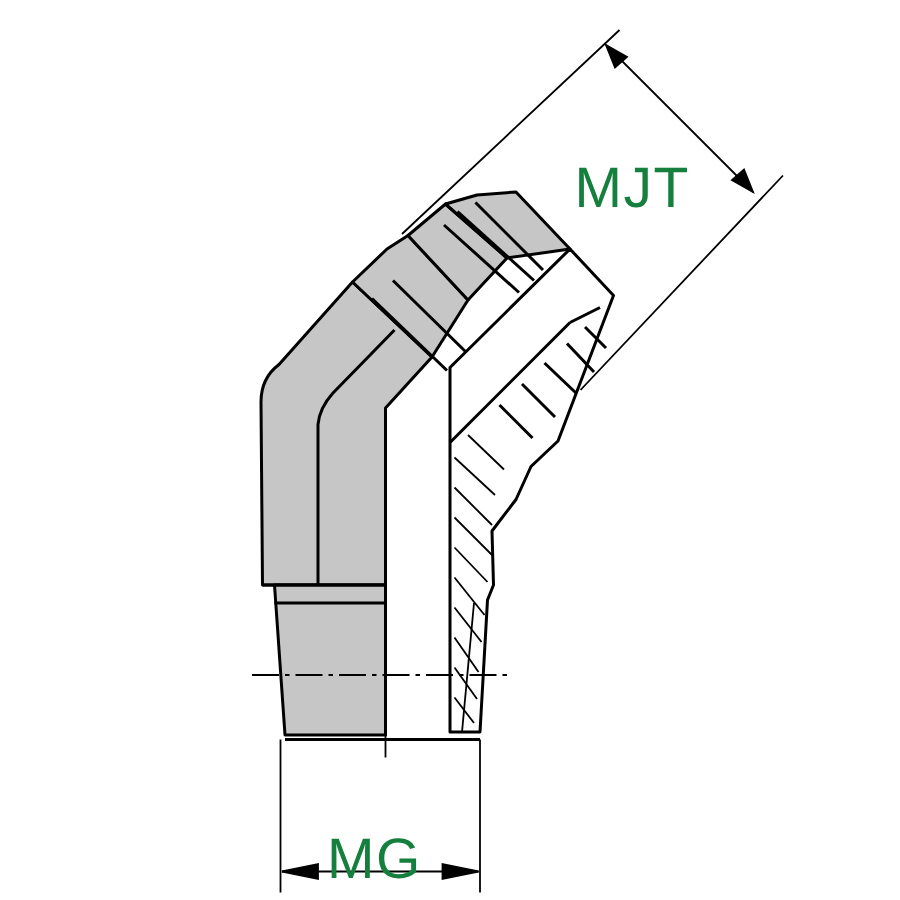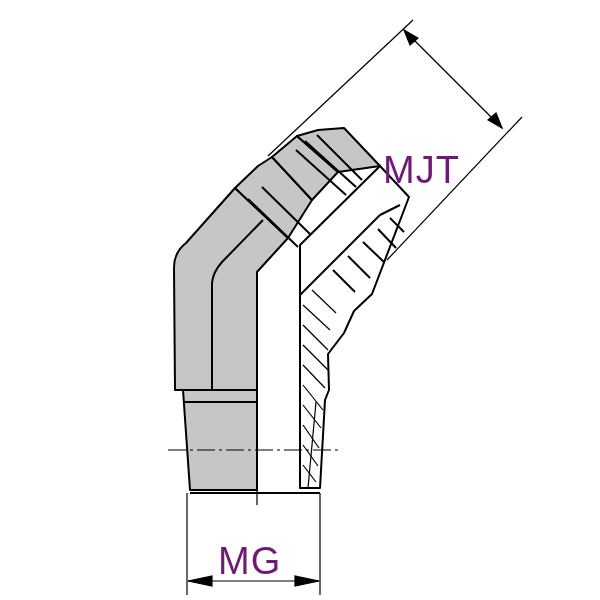--- a/index.html
+++ b/index.html
@@ -1,18 +1,18 @@
 <!DOCTYPE html>
 <html><head>
 <meta charset="utf-8">
 <style>
   html, body { margin:0; padding:0; background:#ffffff; }
   body { width:600px; height:600px; position:relative; overflow:hidden; font-family:"Liberation Sans", sans-serif; }
   svg { position:absolute; left:0; top:0; }
-  .lbl { position:absolute; font-family:"Liberation Sans", sans-serif; font-size:38px; color:#701a75; letter-spacing:1px;margin-top:44px; }
+  .lbl { position:absolute; font-family:"Liberation Sans", sans-serif; font-size:38px; color:#15803d; letter-spacing:1px; }
 </style>
 </head>
 <body>
 
 <svg width="600" height="600" viewBox="0 0 600 600">
 
   <g stroke="#000" stroke-width="1.2" fill="none">
     <line x1="268" y1="156" x2="413" y2="20"></line>
     <line x1="387" y1="260" x2="522" y2="117"></line>
     <line x1="404" y1="30" x2="502" y2="128"></line>
@@ -81,13 +81,13 @@
   <g stroke="#000" stroke-width="1.2" fill="none">
     <line x1="187" y1="493" x2="187" y2="595"></line>
     <line x1="320" y1="493" x2="320" y2="595"></line>
     <line x1="188" y1="581" x2="319" y2="581"></line>
     <polygon points="188,581 212,576 212,586" fill="#000"></polygon>
     <polygon points="319,581 295,576 295,586" fill="#000"></polygon>
   </g>
 </svg>
 
 <div class="lbl" style="left:383px; top:105px;">MJT</div>
-<div class="lbl" style="left:218px; top:496px;">MG</div>
+<div class="lbl" style="left:218px; top:552px;">MG</div>
 
 </body></html>

